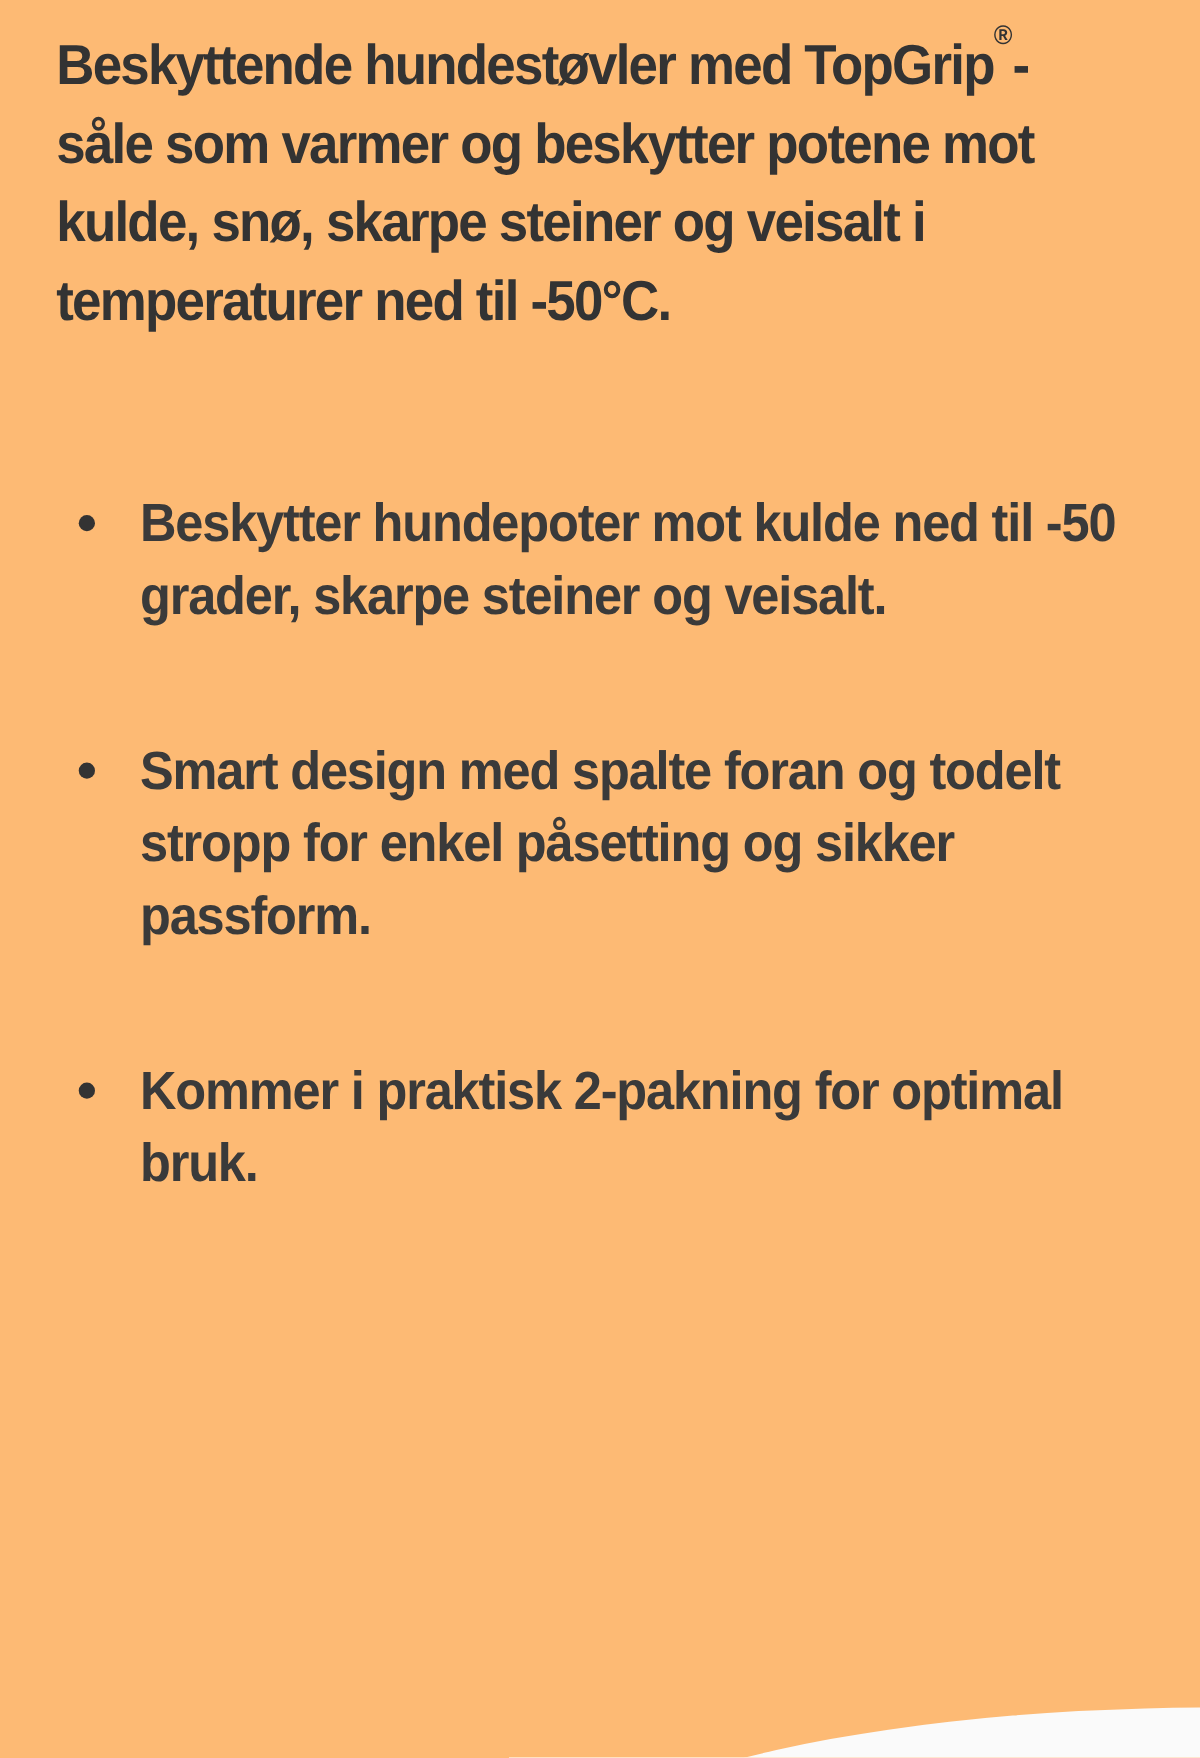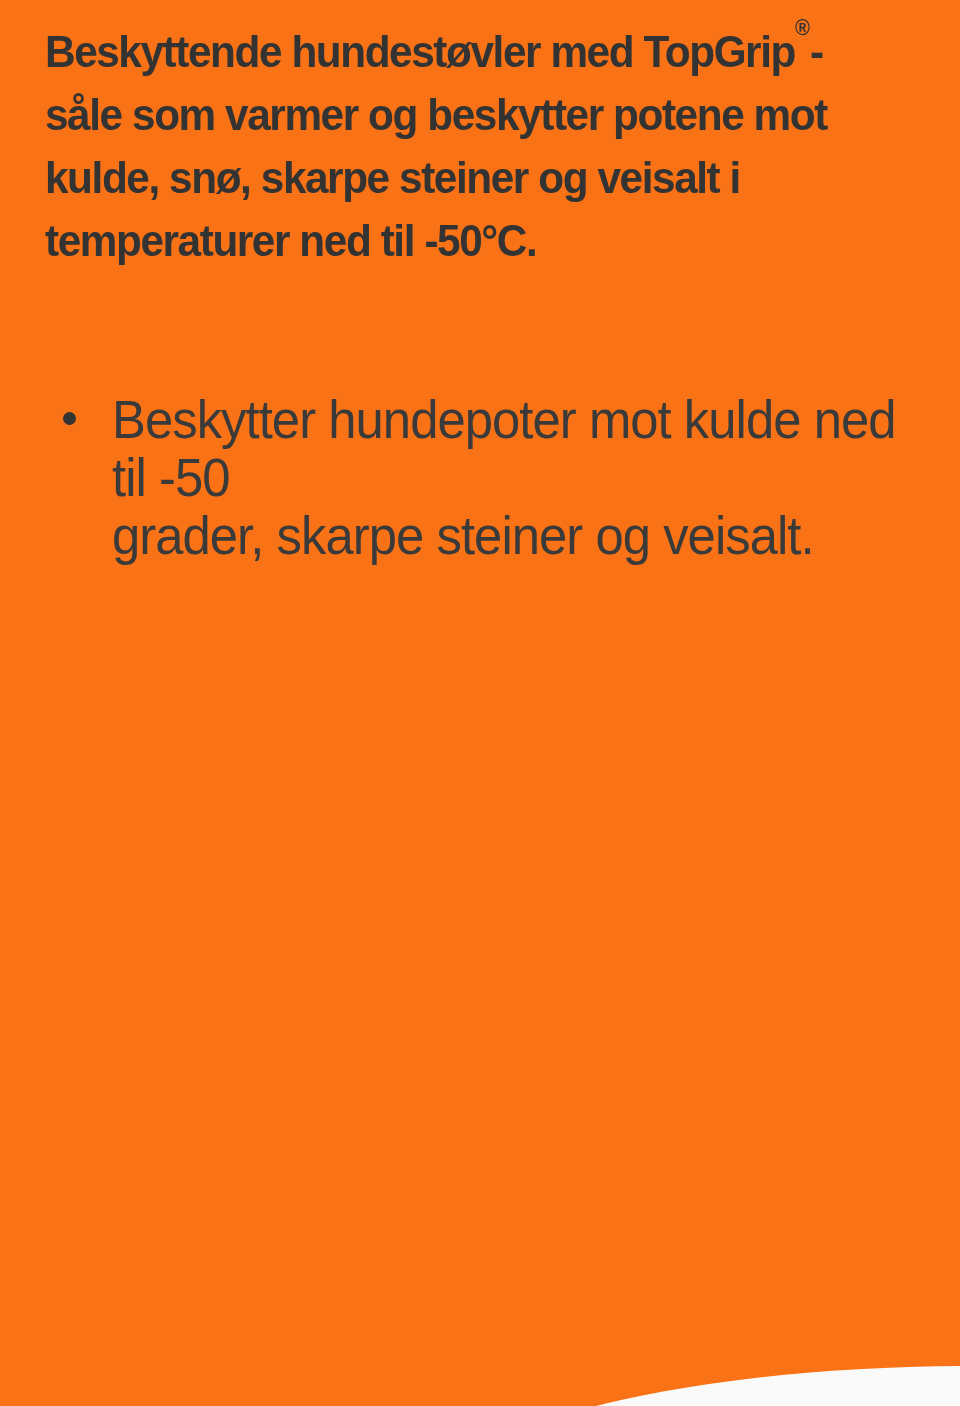--- a/index.html
+++ b/index.html
@@ -5,21 +5,21 @@
 <style>
   html, body {
     margin: 0;
     padding: 0;
     background: #ffffff;
   }
   .page {
     position: relative;
     width: 960px;
     height: 1406px;
-    background: #f97316;
+    background: #fdba74;
     overflow: hidden;
     font-family: "Liberation Sans", sans-serif;
     color: #333333;
   }
   .content {
     position: absolute;
     left: 45px;
     top: 20px;
     right: 0;
   }
@@ -31,23 +31,23 @@
     letter-spacing: -1.5px;
     color: #333333;
     transform: scaleX(0.94);
     transform-origin: 0 0;
     white-space: nowrap;
   }
   .feature-list {
     list-style: none;
     margin: 118px 4px 0 0;
     padding: 0;
-    font-size: 54px;
+    font-size: 43px;
     line-height: 58px;
-    font-weight: 400;
+    font-weight: 700;
     letter-spacing: -1px;
     color: #3a3a3a;
   }
   .feature-item {
     display: flex;
     align-items: flex-start;
     margin-bottom: 82px;
   }
   .dot {
     flex: none;
@@ -93,20 +93,31 @@
 
     <ul class="feature-list">
 
       <li class="feature-item">
         <span class="dot"></span>
         <span class="li-text">Beskytter hundepoter mot kulde ned til -50
 grader, skarpe steiner og veisalt.</span>
       </li>
 
 
+      <li class="feature-item">
+        <span class="dot"></span>
+        <span class="li-text">Smart design med spalte foran og todelt
+stropp for enkel påsetting og sikker
+passform.</span>
+      </li>
 
 
+      <li class="feature-item">
+        <span class="dot"></span>
+        <span class="li-text">Kommer i praktisk 2-pakning for optimal
+bruk.</span>
+      </li>
 
     </ul>
   </div>
 
   <div class="bottom-arc"></div>
 </div>
 
 </body></html>

